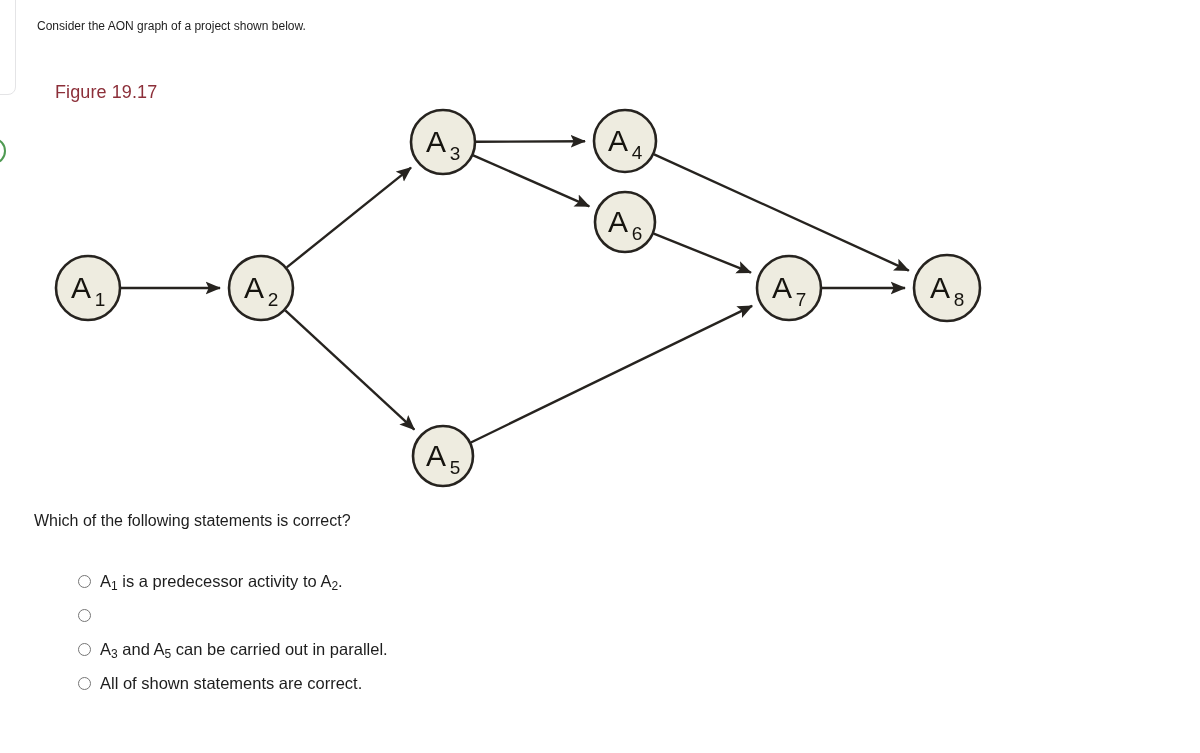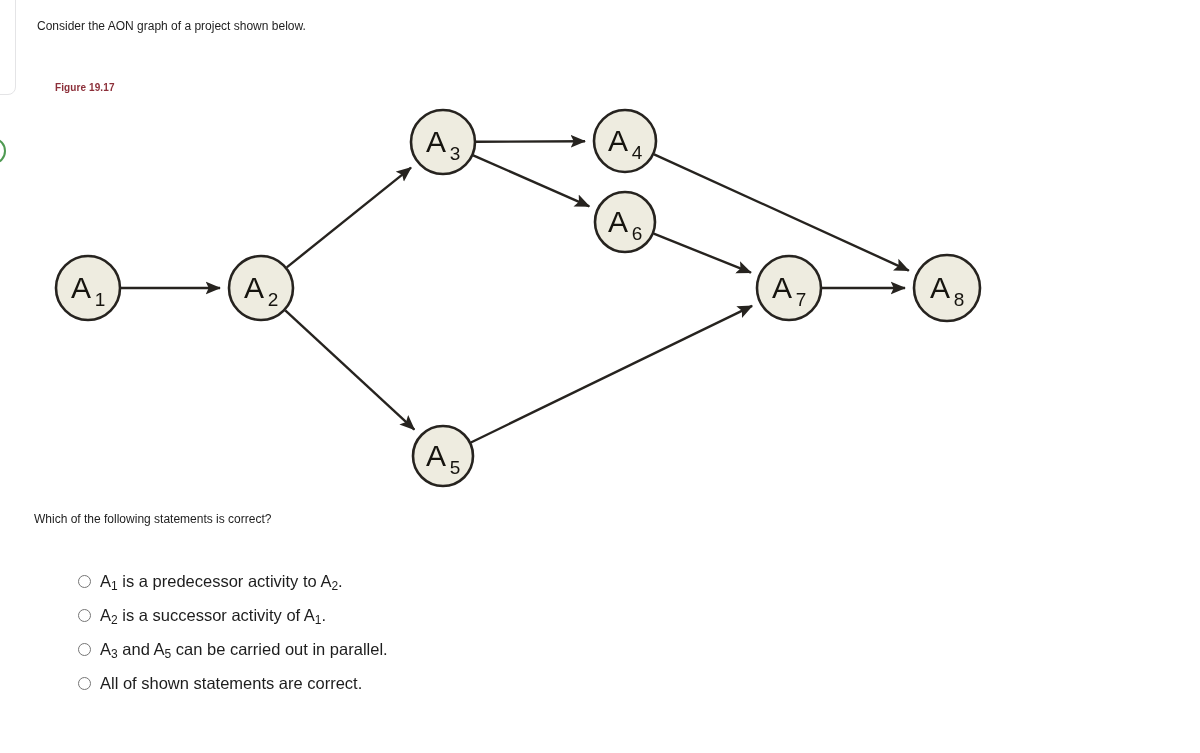--- a/index.html
+++ b/index.html
@@ -48,22 +48,22 @@
     font-size: 12px;
     line-height: 22px;
     color: #1d1d1d;
     white-space: nowrap;
   }
 
   .figure-label {
     position: absolute;
     left: 55px;
     top: 82px;
-    font-size: 10px;
-    font-weight: bold;
+    font-size: 18px;
+    font-weight: normal;
     color: #8c2f39;
     letter-spacing: 0.1px;
     white-space: nowrap;
   }
 
   .graph-wrap {
     position: absolute;
     left: 0;
     top: 0;
     width: 1200px;
@@ -91,21 +91,21 @@
   .edge-line {
     stroke: #26231f;
     stroke-width: 2.4;
     fill: none;
   }
 
   .question {
     position: absolute;
     left: 34px;
     top: 512px;
-    font-size: 12px;
+    font-size: 16px;
     color: #1d1d1d;
     white-space: nowrap;
   }
 
   .options {
     position: absolute;
     left: 78px;
     top: 570px;
     width: 700px;
   }
@@ -212,21 +212,20 @@
 
 <div class="question">Which of the following statements is correct?</div>
 
 <div class="options" id="options-list">
     <div class="option-row">
       <span class="radio"></span>
       <span class="option-text">A<sub>1</sub> is a predecessor activity to A<sub>2</sub>.</span>
     </div>
     <div class="option-row">
       <span class="radio"></span>
-      <span class="option-text">A<sub>2</sub> is a successor activity of A<sub>1</sub>.</span>
     </div>
     <div class="option-row">
       <span class="radio"></span>
       <span class="option-text">A<sub>3</sub> and A<sub>5</sub> can be carried out in parallel.</span>
     </div>
     <div class="option-row">
       <span class="radio"></span>
       <span class="option-text">All of shown statements are correct.</span>
     </div>
   </div>

